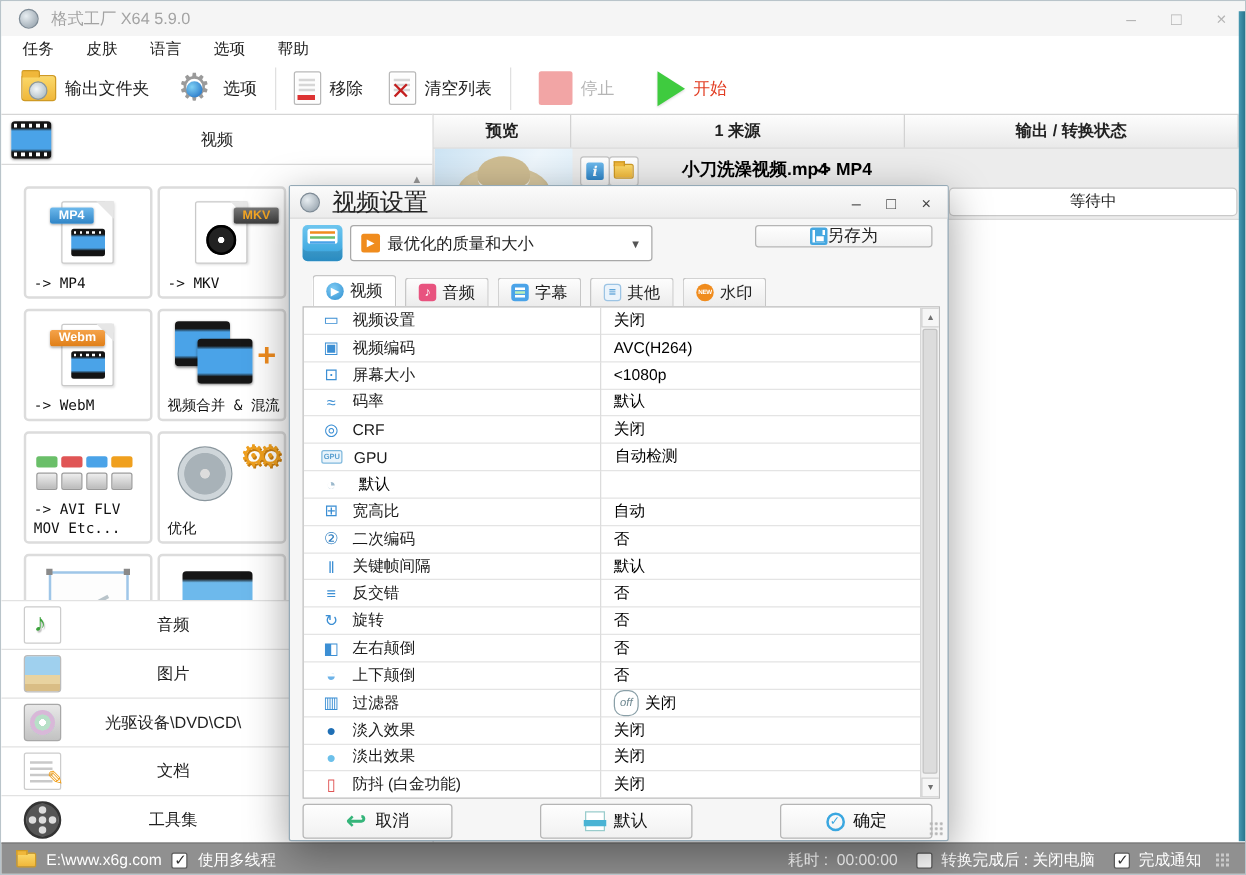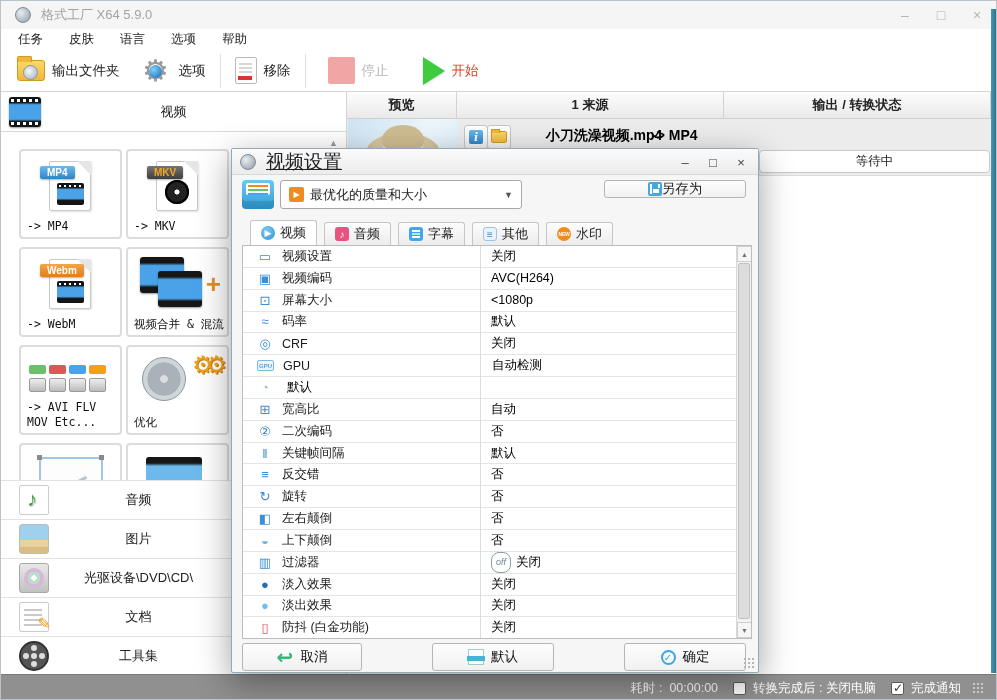--- a/index.html
+++ b/index.html
@@ -43,21 +43,21 @@
   .film-ic::before { top:2px; } .film-ic::after { bottom:2px; }
   .lp-title { position:absolute; left:0; right:0; text-align:center; font-size:13px; color:#222; }
   .lp-scroll-up { position:absolute; right:8px; top:46px; font-size:9px; color:#999; }
   .card-grid { position:absolute; left:18px; top:57px; display:grid; grid-template-columns:103px 103px; column-gap:4px; row-gap:8px; }
   .card { width:103px; height:90px; background:#fff; border:2px solid #dcdcdc; border-radius:4px; position:relative; overflow:hidden; }
   .card-label { position:absolute; left:6px; bottom:3px; right:2px; font-family:"DejaVu Sans Mono",monospace; font-size:11.5px; color:#111; line-height:1.3; white-space:pre-wrap; }
   .cpage { position:absolute; left:28px; top:10px; width:42px; height:50px; background:#fff; border:1px solid #c9c9c9; border-radius:2px; box-shadow:1px 1px 2px rgba(0,0,0,.12); }
   .cpage::before { content:""; position:absolute; right:-1px; top:-1px; border:7px solid #e6e6e6; border-left-color:transparent; border-bottom-color:transparent; }
   .ribbon { position:absolute; top:4px; left:-10px; padding:1px 7px; font-size:10px; font-weight:bold; color:#fff; border-radius:2px; box-shadow:0 1px 2px rgba(0,0,0,.3); z-index:2; }
   .rib-mp4 { background:linear-gradient(#6db9ec,#2f84c6); }
-  .rib-mkv { background:linear-gradient(#777,#3d3d3d); color:#f5a623; }
+  .rib-mkv { background:linear-gradient(#777,#3d3d3d); color:#f5a623;margin-left:40px; }
   .rib-webm { background:linear-gradient(#f5a34a,#e07f18); }
   .mini-film { position:absolute; left:7px; bottom:5px; width:27px; height:22px; border-radius:2px; background:linear-gradient(#141414 0 20%, #4aa3e8 30% 70%, #141414 80% 100%); }
   .mini-film::before { content:""; position:absolute; left:2px; right:2px; top:2px; height:2px; background:repeating-linear-gradient(90deg,#fff 0 2px,transparent 2px 5px); }
   .mini-disc { position:absolute; left:8px; bottom:6px; width:24px; height:24px; border-radius:50%; background:radial-gradient(circle, #fff 0 14%, #222 16% 100%); box-shadow:inset 0 0 0 2px #000; }
   .merge-film { position:absolute; width:44px; height:36px; border-radius:3px; background:linear-gradient(#161616 0 16%, #4aa3e8 24% 76%, #161616 84% 100%); box-shadow:0 1px 2px rgba(0,0,0,.4); }
   .merge-plus { position:absolute; color:#f08c1e; font-size:26px; font-weight:bold; }
   .chips { position:absolute; left:8px; top:18px; display:flex; gap:3px; }
   .chips i { width:17px; height:9px; border-radius:2px; }
   .chips2 { position:absolute; left:8px; top:31px; display:flex; gap:3px; }
   .chips2 i { width:17px; height:14px; background:linear-gradient(#eee,#bbb); border:1px solid #999; border-radius:2px; }
@@ -192,20 +192,26 @@
       <span class="gear-ic">⚙</span>
       <span>选项</span>
     </div>
     <div class="tb-sep"></div>
     <div class="tb-btn">
       <span class="page-ic remove">
           <i></i>
         </span>
       <span>移除</span>
     </div>
+    <div class="tb-btn">
+      <span class="page-ic clear">
+          <i></i>
+        </span>
+      <span>清空列表</span>
+    </div>
     <div class="tb-sep"></div>
     <div class="tb-btn" style="margin-left:8px">
       <span class="stop-ic"></span>
       <span class="lbl-disabled">停止</span>
     </div>
     <div class="tb-btn" style="margin-left:14px">
       <span class="start-ic"></span>
       <span class="lbl-start">开始</span>
     </div>
   </div>
@@ -285,20 +291,26 @@
       </div>
       <div class="task-file">小刀洗澡视频.mp4</div>
       <div class="task-target">-&gt; MP4</div>
       <div class="status-box">等待中</div>
     </div>
   </div>
 
   <div class="edge-strip"></div>
 
   <div class="statusbar">
+    <div class="sb-left">
+      <span class="mini-folder"></span>
+      <span>E:\www.x6g.com</span>
+      <span class="cb checked" id="cb-mt"></span>
+      <span>使用多线程</span>
+    </div>
     <div class="sb-right">
       <span>耗时 : </span>
       <span>00:00:00</span>
       <span class="cb" id="cb-ad" style="margin-left:8px"></span>
       <span>转换完成后 : 关闭电脑</span>
       <span class="cb checked" id="cb-nt" style="margin-left:8px"></span>
       <span>完成通知</span>
       <span class="grip"></span>
     </div>
   </div>

